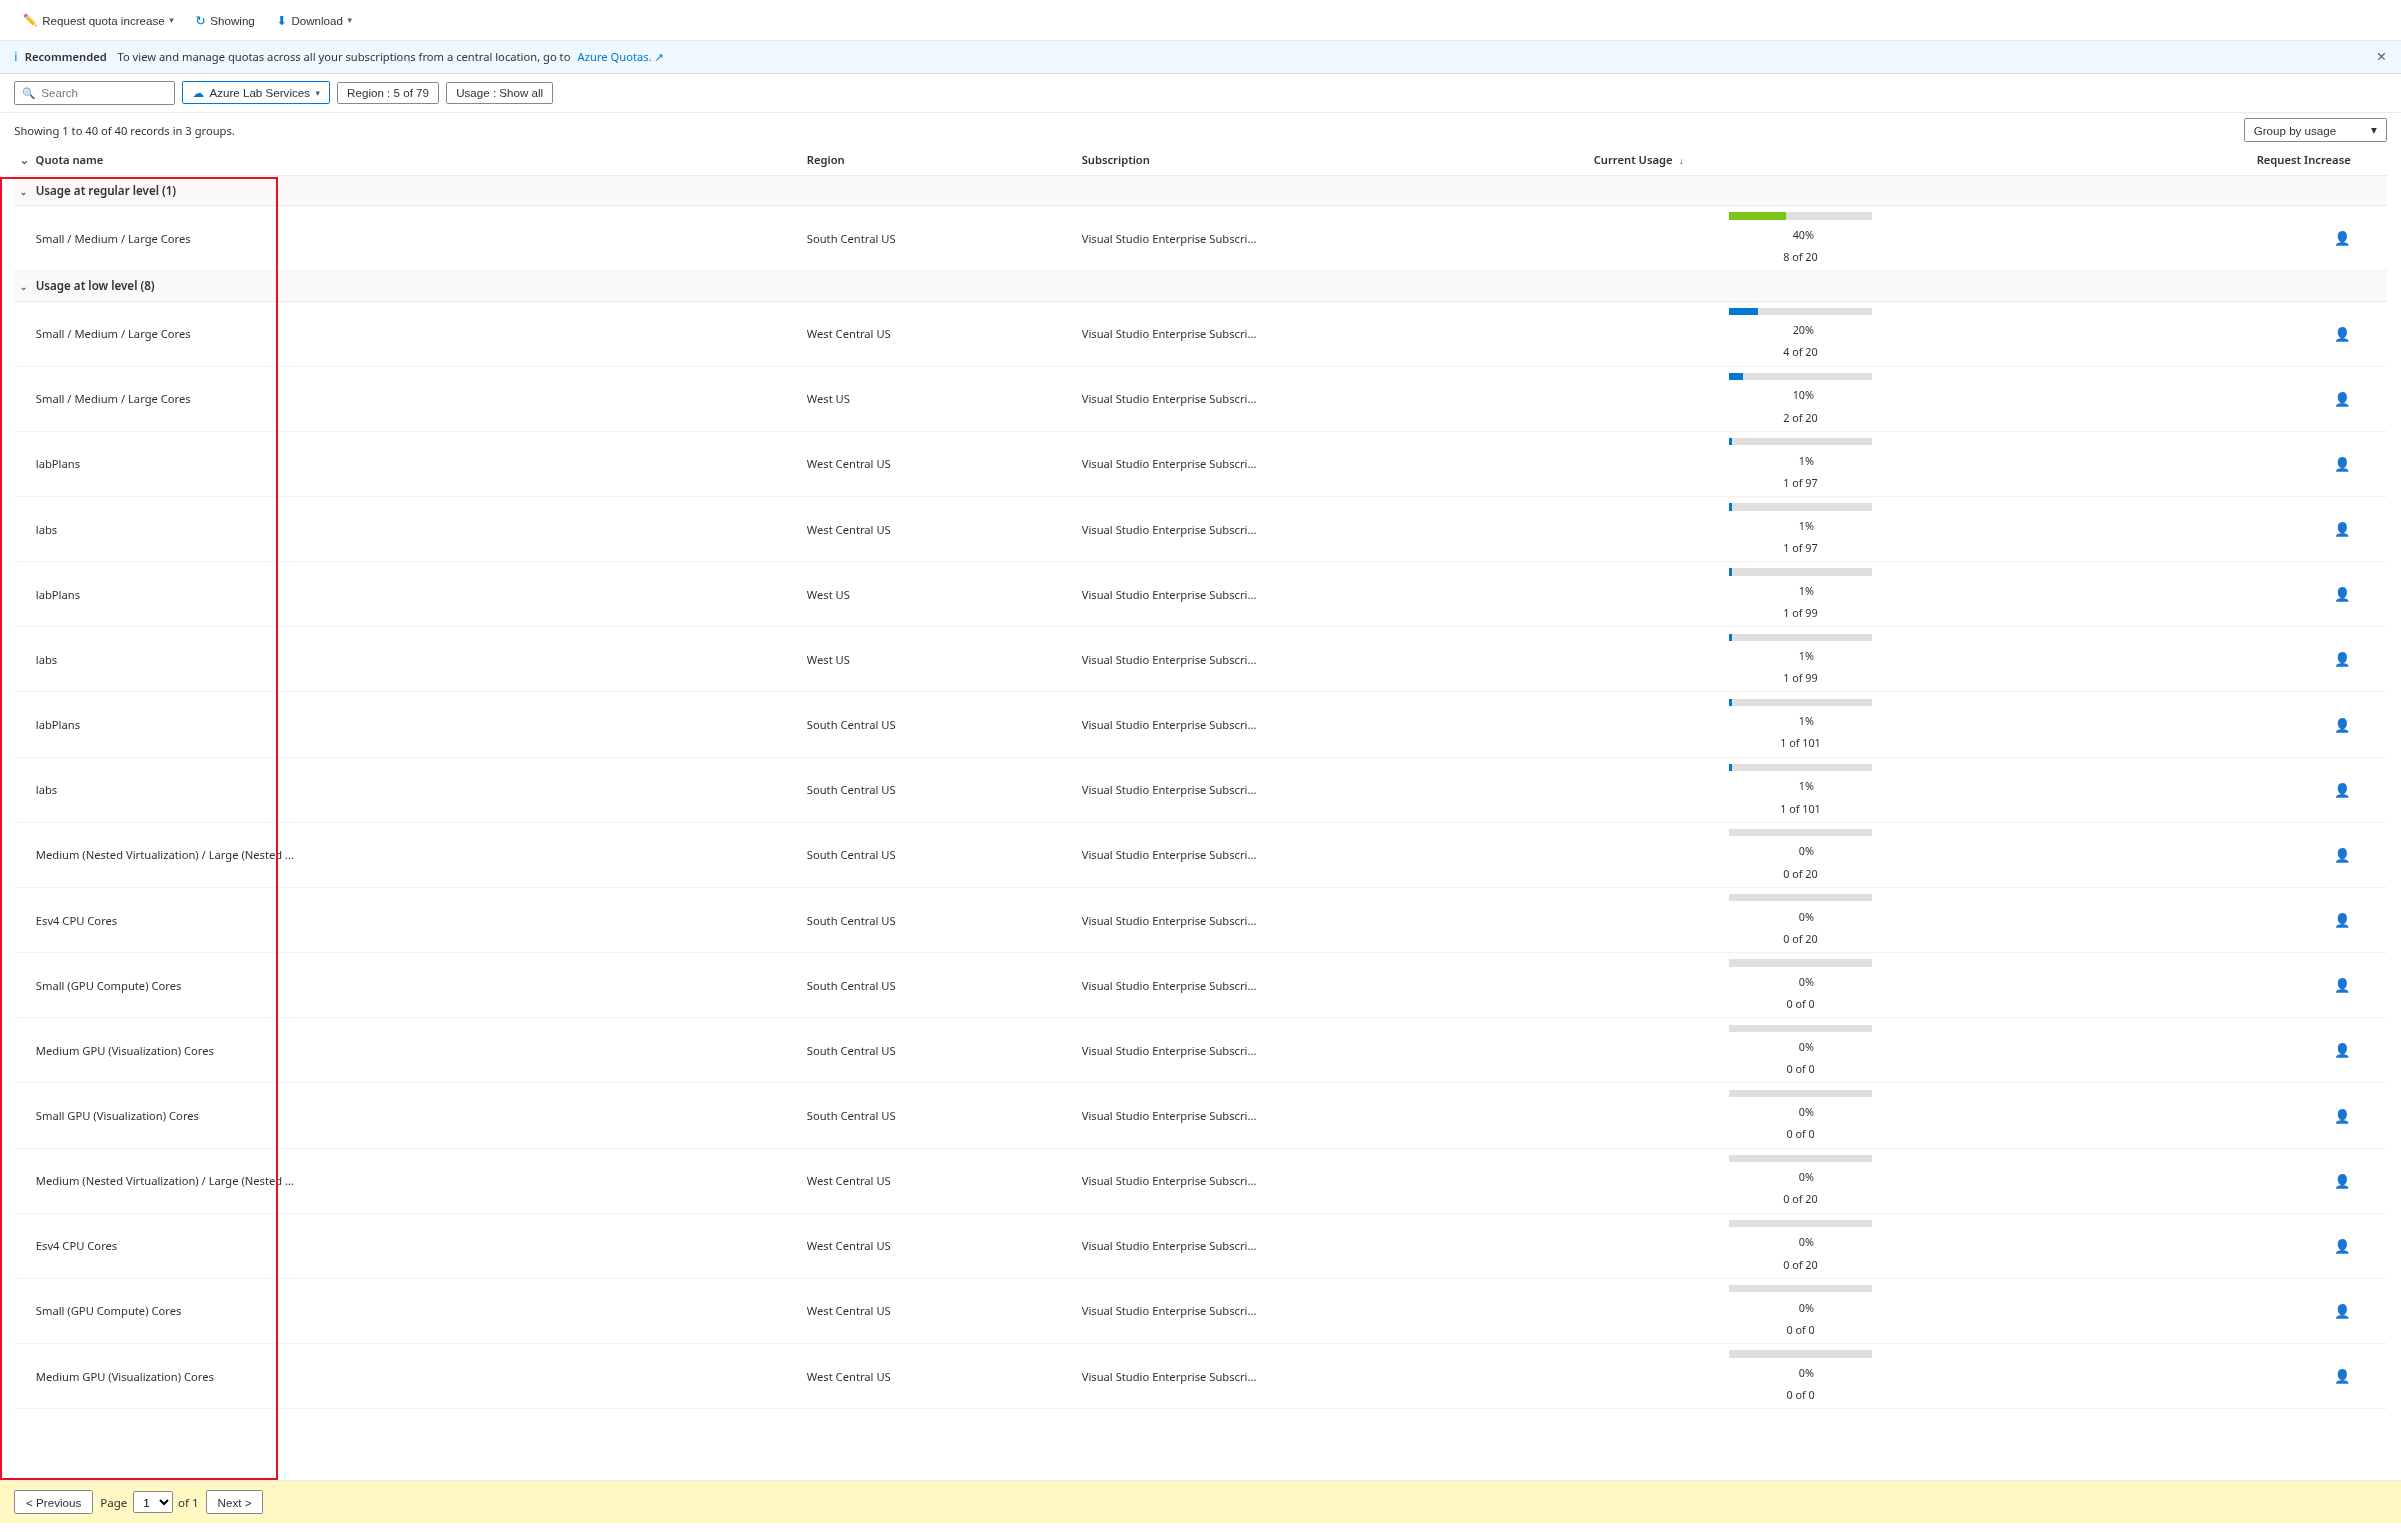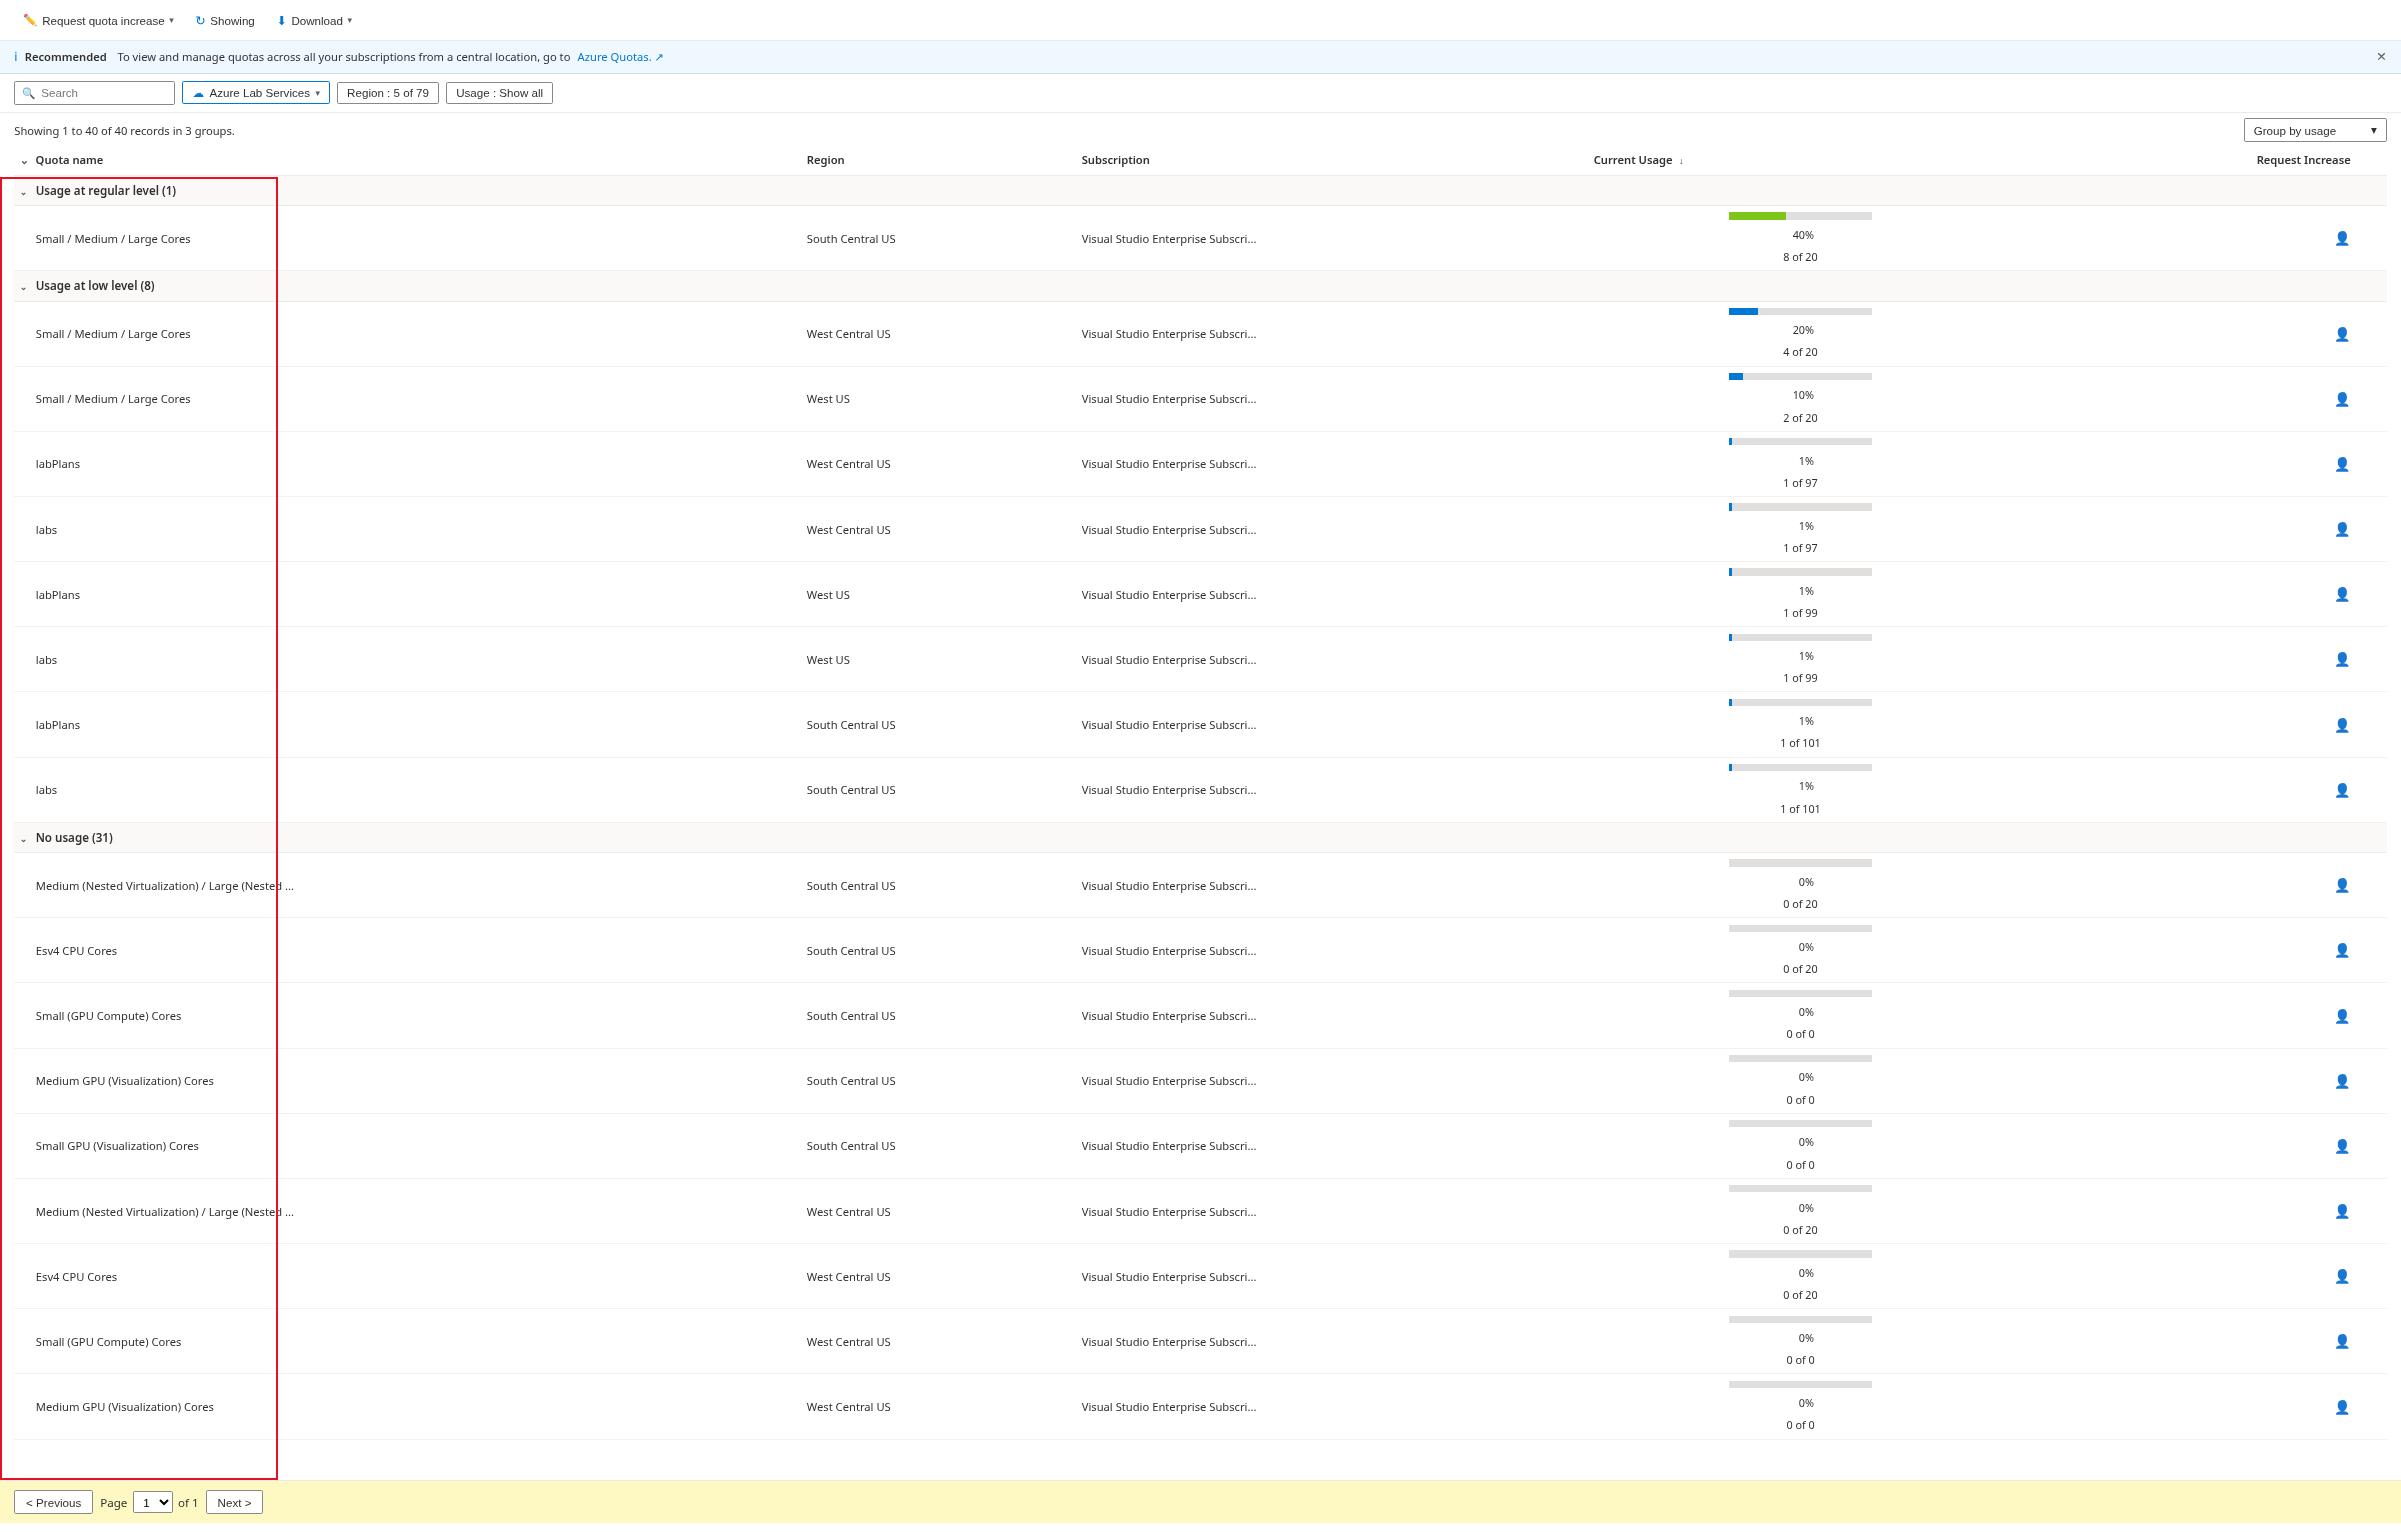--- a/index.html
+++ b/index.html
@@ -378,26 +378,20 @@
             <div class="usage-bar-fill" style="width:2%; background:#0078d4;"></div>
           </div>
           <span class="usage-pct">1%</span>
           <span class="usage-count">1 of 101</span>
         </div>
       </td>
       <td style="text-align:right; padding-right:36px;">
         <span class="request-icon" title="Request Increase">👤</span>
       </td>
     </tr>
-        <tr class="group-header red-outline-section-row">
-    <td colspan="5">
-      <span class="group-toggle">⌄</span>
-      No usage (31)
-    </td>
-  </tr>
         <tr class="red-outline-section-row">
       <td class="quota-indent">Medium (Nested Virtualization) / Large (Nested ...</td>
       <td>South Central US</td>
       <td>Visual Studio Enterprise Subscri...</td>
       <td>
         <div class="usage-bar-cell">
           <div class="usage-bar-wrap">
             <div class="usage-bar-fill" style="width:0%; background:#e1dfdd;"></div>
           </div>
           <span class="usage-pct">0%</span>

